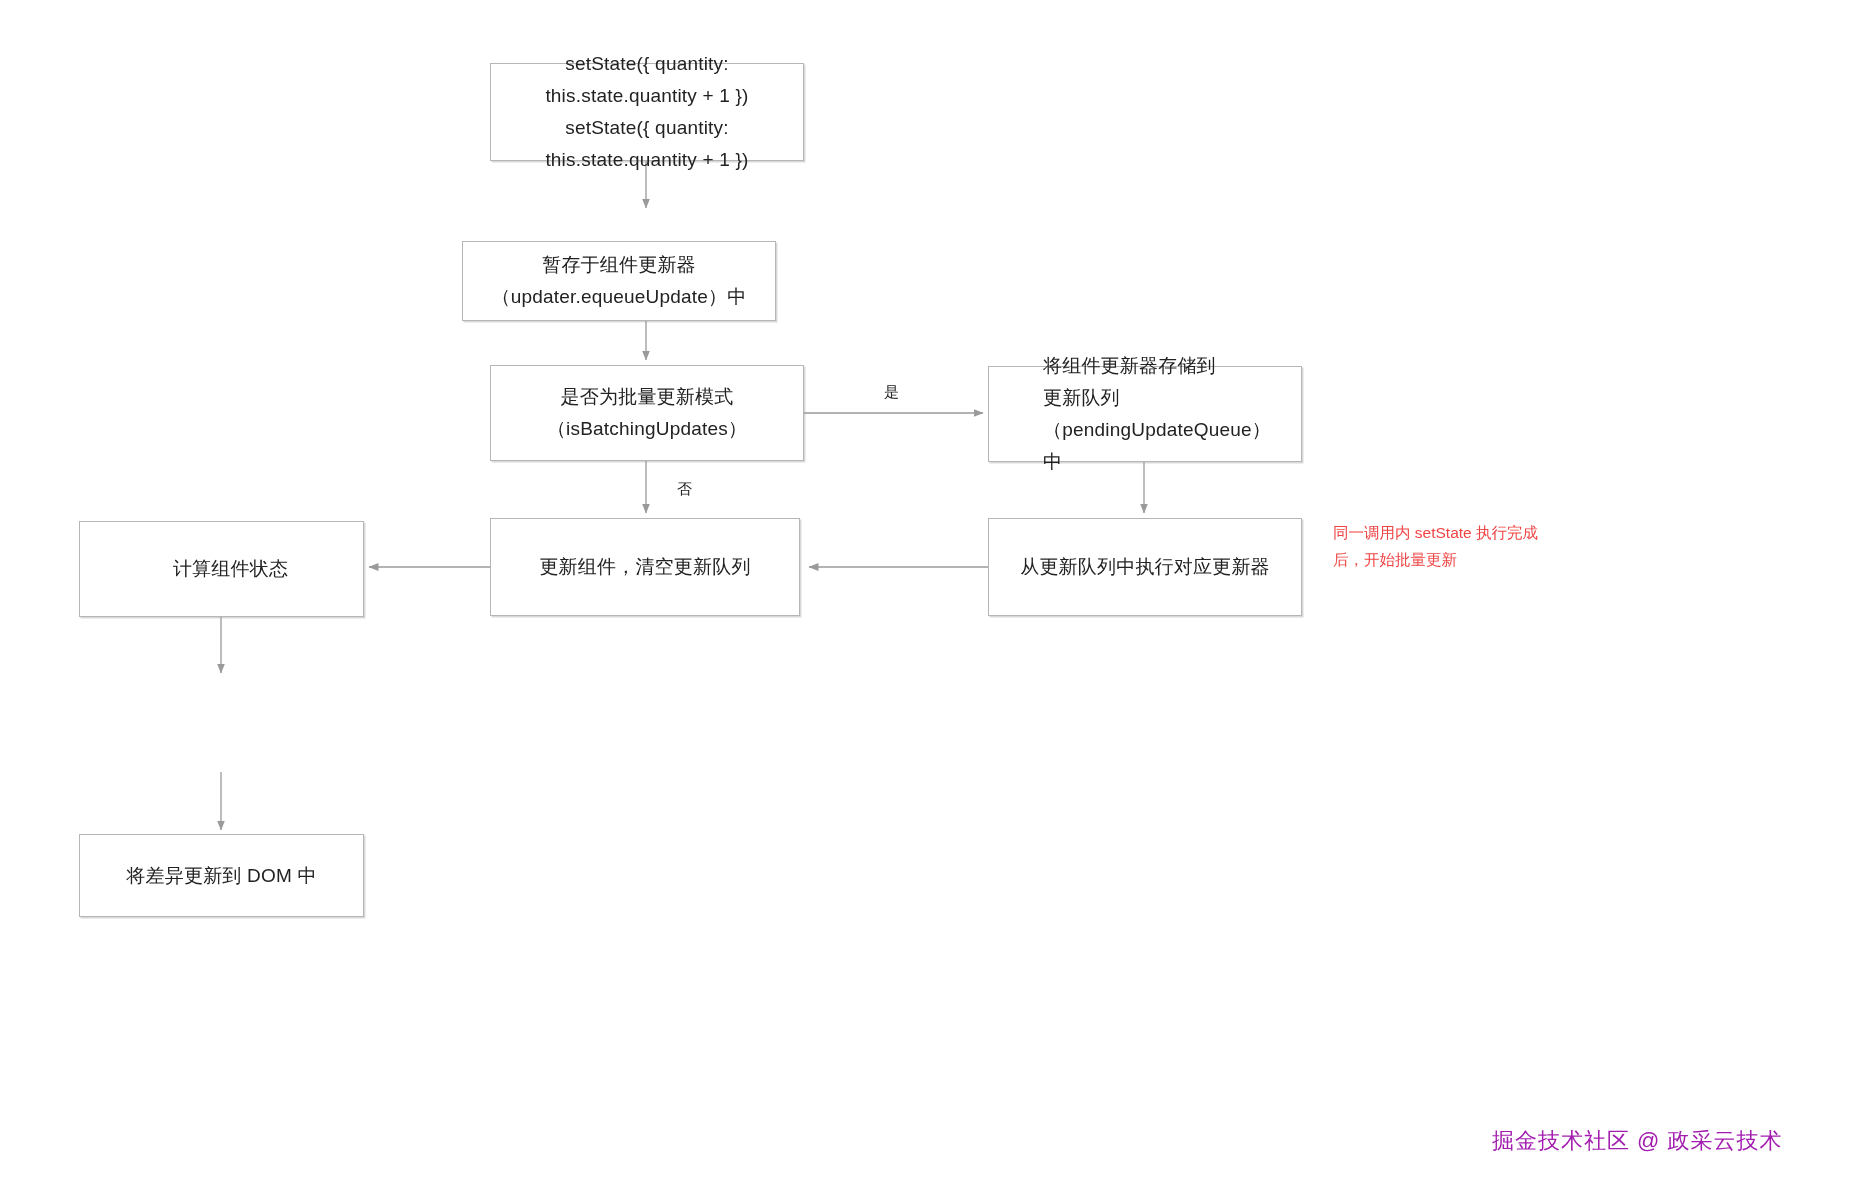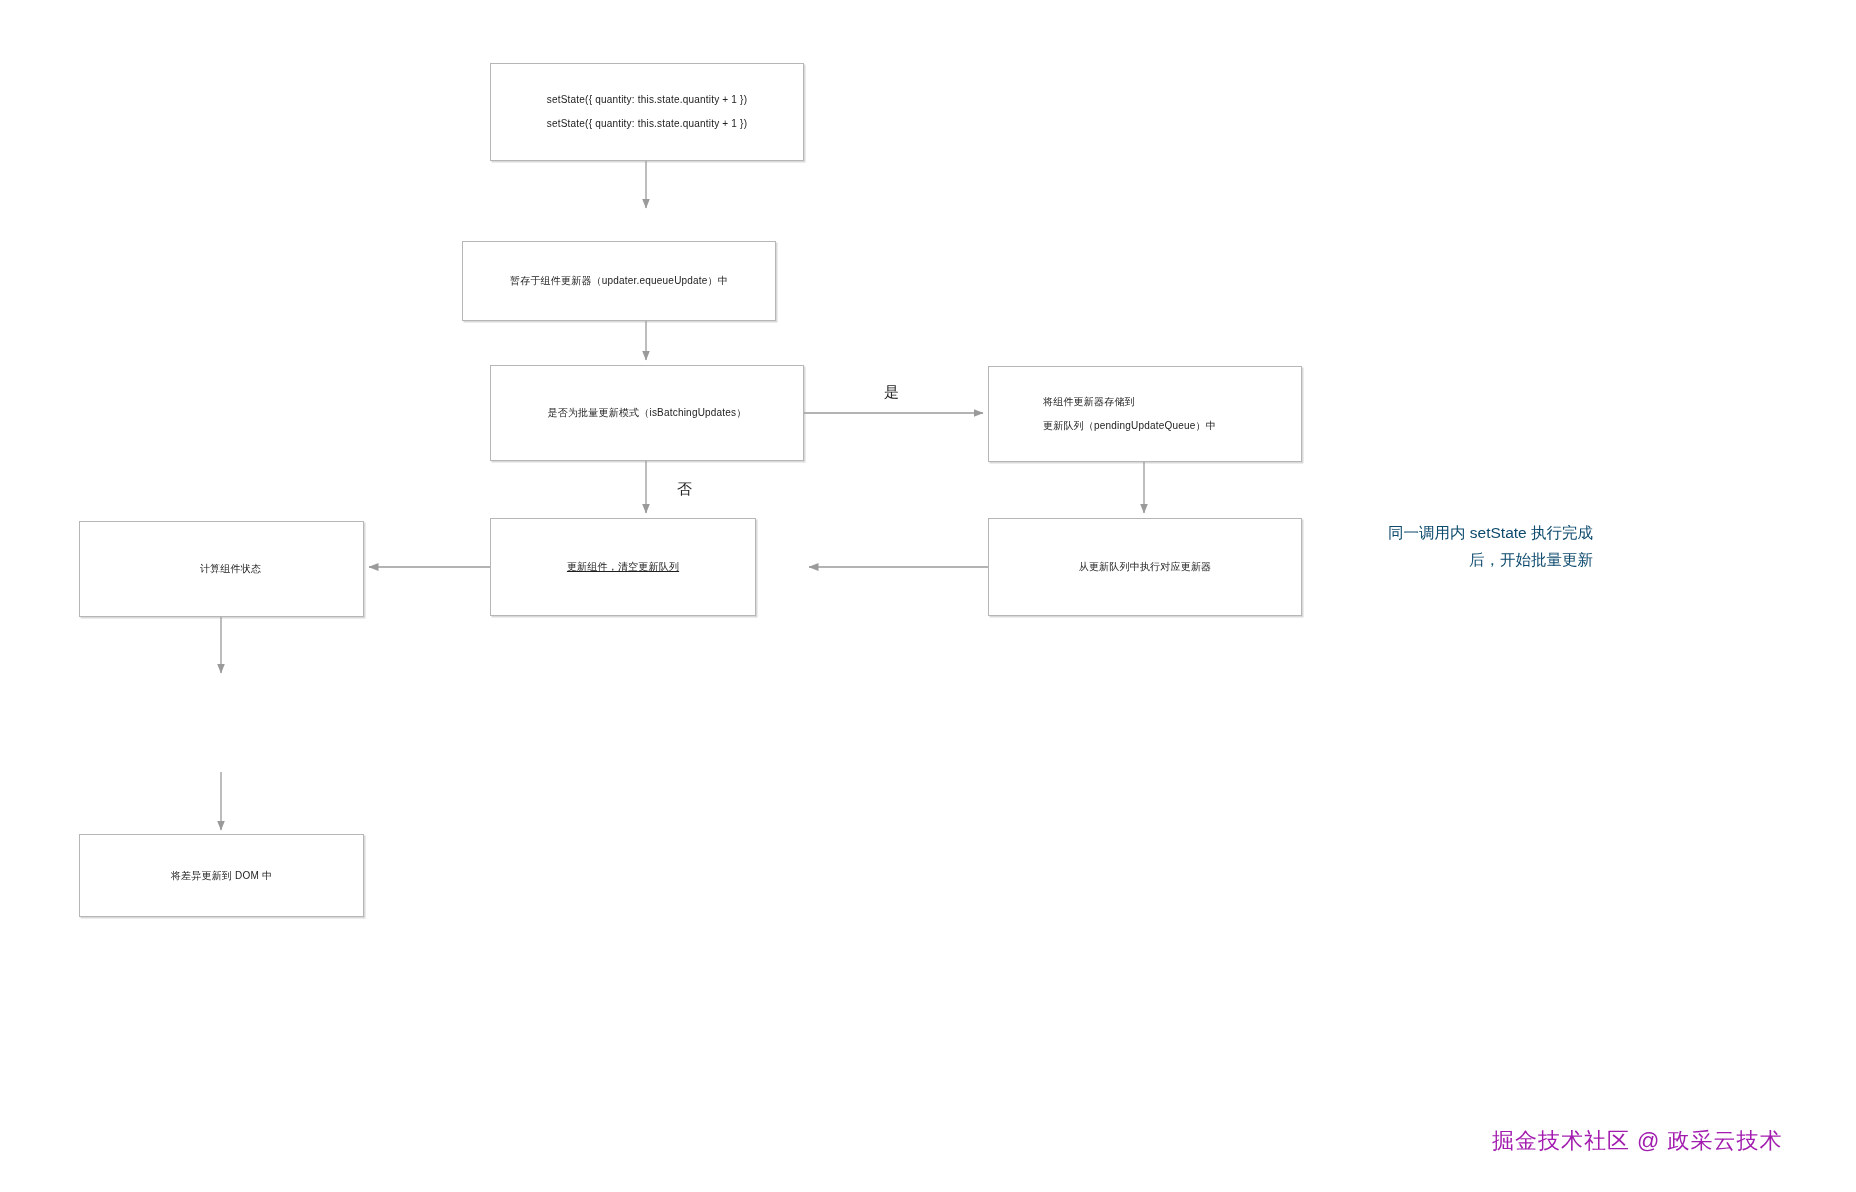--- a/index.html
+++ b/index.html
@@ -37,22 +37,22 @@
     background: #ffffff;
     border: 1px solid #b6b6b6;
     box-shadow: 1.5px 1.5px 0 0 rgba(160,160,160,0.40);
     display: flex;
     align-items: center;
     justify-content: center;
     padding: 6px 14px;
   }
 
   .node-text {
-    font-size: 10px;
-    line-height: 24px;
+    font-size: 19px;
+    line-height: 32px;
     letter-spacing: 0.2px;
     text-align: center;
     white-space: pre-line;
     color: #222222;
   }
 
   .node-text.left-align {
     text-align: left;
     width: 100%;
     padding-left: 40px;
@@ -64,23 +64,23 @@
     font-size: 15px;
     line-height: 18px;
     color: #222222;
     white-space: nowrap;
   }
 
   .annotation {
     position: absolute;
     font-size: 15.5px;
     line-height: 27px;
-    color: #0c4a6e;
+    color: #ef4444;
     white-space: pre-line;
-    text-align: right;
+    text-align: left;
   }
 
   .watermark {
     position: absolute;
     font-size: 22px;
     line-height: 28px;
     color: #a21caf;
     letter-spacing: 1px;
     white-space: nowrap;
   }
@@ -127,21 +127,21 @@
 
   <div class="node" style="left:490px; top:365px; width:314px; height:96px;">
     <div class="node-text">是否为批量更新模式（isBatchingUpdates）</div>
   </div>
 
   <div class="node" style="left:988px; top:366px; width:314px; height:96px;">
     <div class="node-text left-align">将组件更新器存储到
 更新队列（pendingUpdateQueue）中</div>
   </div>
 
-  <div class="node" style="left:490px; top:518px; width:266px; height:98px;text-decoration:underline;">
+  <div class="node" style="left:490px; top:518px; width:310px; height:98px;">
     <div class="node-text">更新组件，清空更新队列</div>
   </div>
 
   <div class="node" style="left:988px; top:518px; width:314px; height:98px;">
     <div class="node-text">从更新队列中执行对应更新器</div>
   </div>
 
   <div class="node" style="left:79px; top:521px; width:285px; height:96px;padding-left:32px;">
     <div class="node-text">计算组件状态</div>
   </div>

